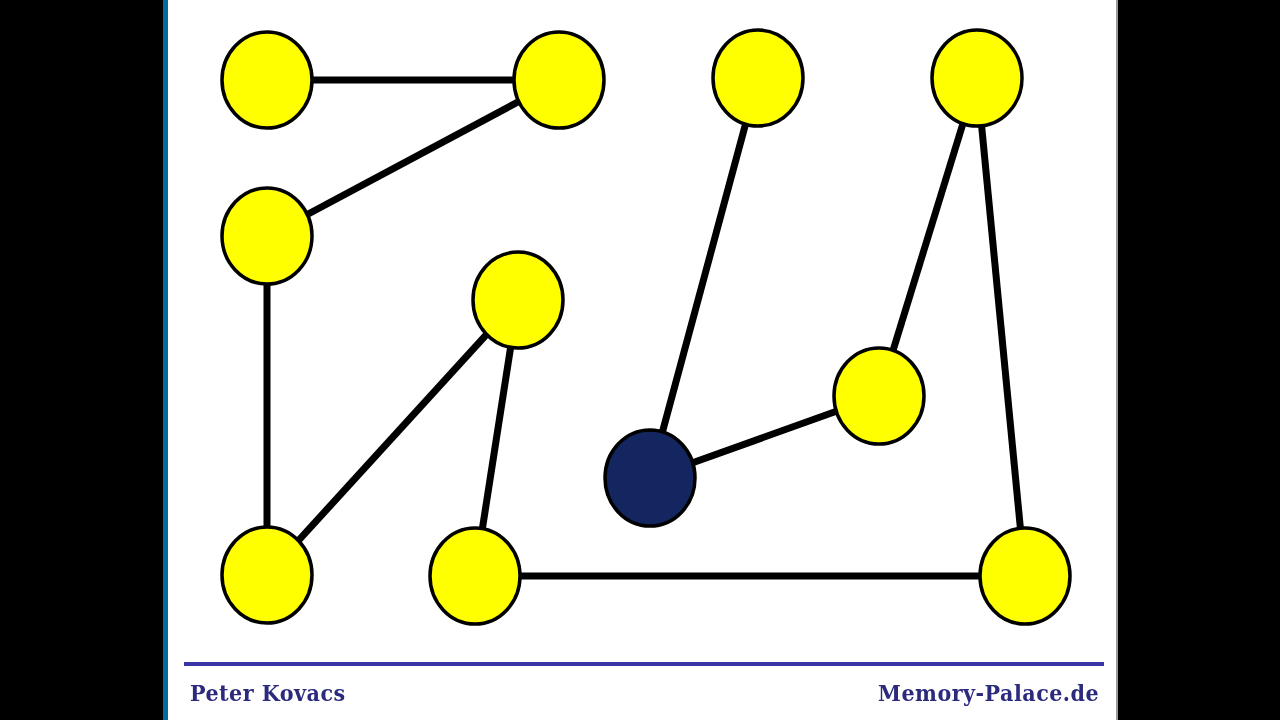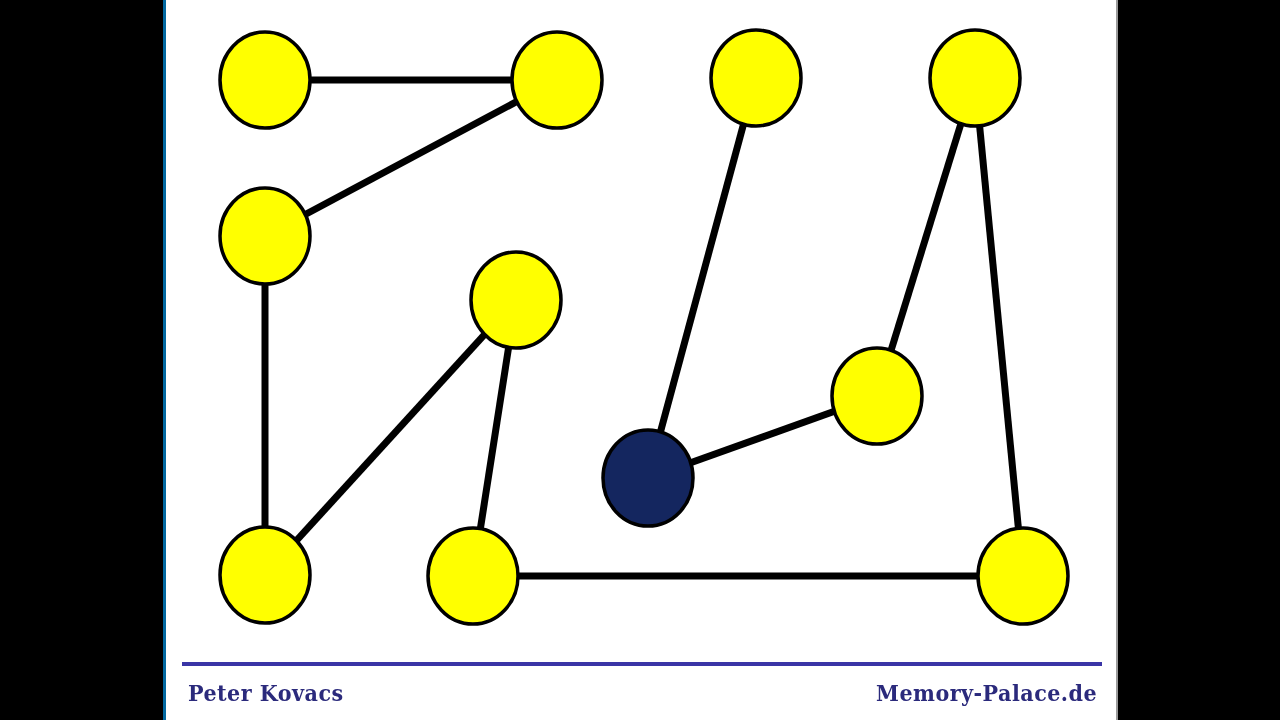--- a/index.html
+++ b/index.html
@@ -23,21 +23,21 @@
   }
 
   
   #slide {
     position: absolute;
     left: 163px;
     top: 0px;
     width: 955px;
     height: 720px;
     background: #ffffff;
-    border-left: 3px solid #0369a1;
+    border-left: 5px solid #0369a1;
     border-right: 2px solid #9a9a9a;
     box-sizing: border-box;
   }
 
   #graph-canvas {
     position: absolute;
     left: 0;
     top: 0;
     width: 955px;
     height: 660px;

